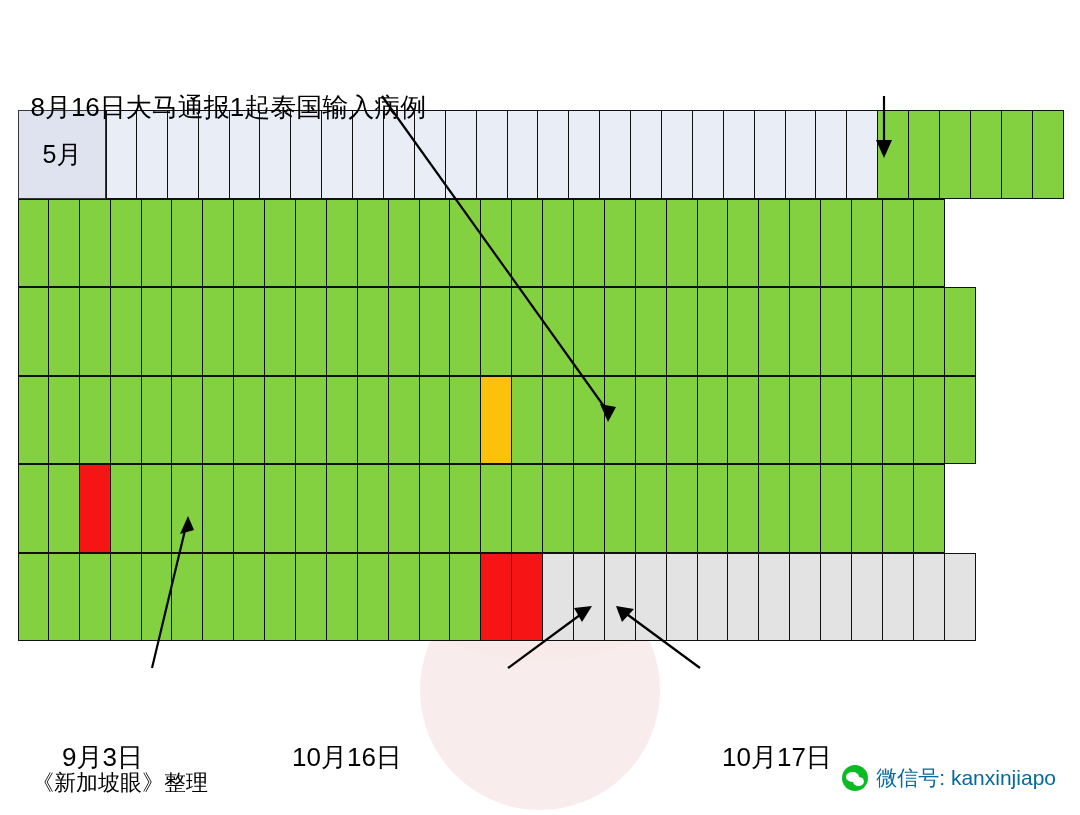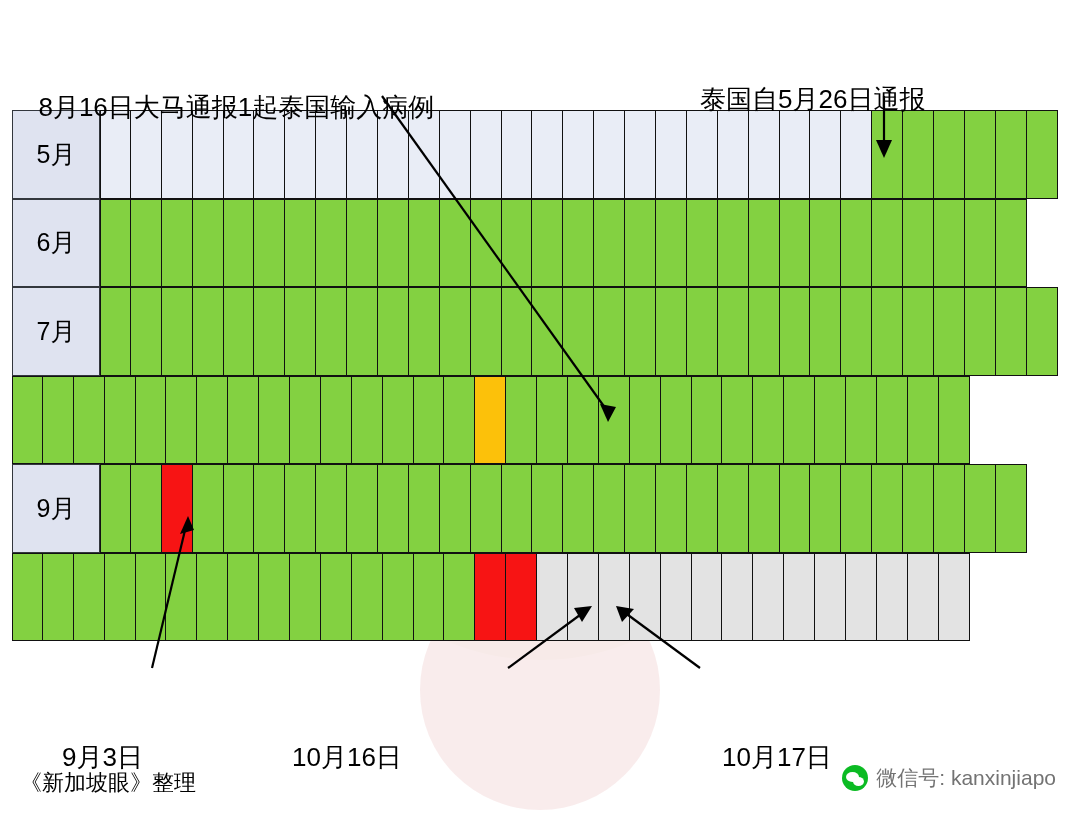--- a/index.html
+++ b/index.html
@@ -22,58 +22,58 @@
   }
 
   
   .anno {
     position:absolute;
     font-size:26px;
     line-height:34px;
     white-space:pre;
     z-index:5;
   }
-  #anno-aug { left:24px;  top:56px; }
+  #anno-aug { left:16px;  top:56px; }
   #anno-thai{ left:700px; top:14px; }
   #anno-sep { left:62px;  top:672px; }
   #anno-oct16{ left:292px; top:672px; }
   #anno-oct17{ left:722px; top:672px; }
   #credit {
-    position:absolute; left:20px; top:798px;
+    position:absolute; left:32px; top:798px;
     transform:translateY(-100%);
     font-size:22px;
     font-family:"Liberation Serif", serif;
     z-index:5;
   }
 
   
   #wechat {
     position:absolute; right:24px; top:792px;
     transform:translateY(-100%);
     display:flex; align-items:center; gap:8px;
-    font-size:21px; color:#737373;
+    font-size:21px; color:#0369a1;
     z-index:6;
   }
   #wechat .wx-logo {
     width:26px; height:26px; border-radius:50%;
     background:#0bbb23;
     position:relative;
     display:inline-block;
   }
   #wechat .wx-logo::before,
   #wechat .wx-logo::after {
     content:""; position:absolute; background:#fff; border-radius:50%;
   }
   #wechat .wx-logo::before { width:13px; height:10px; left:4px; top:7px; }
   #wechat .wx-logo::after  { width:11px; height:9px;  left:11px; top:12px; }
 
   
   #grid-wrap {
     position:absolute;
-    left:12px; top:110px;
+    left:18px; top:110px;
     width:1052px; height:434px;
     z-index:3;
   }
   .row {
     position:relative;
     height:88.5px;
     display:flex;
   }
   .row-label {
     width:88px;
@@ -115,21 +115,20 @@
   <text x="538" y="175" text-anchor="middle" font-size="62" font-family="Liberation Sans, sans-serif" fill="#c9cfd8" opacity="0.85">新加坡眼</text>
   <text x="772" y="178" font-size="24" font-family="Liberation Sans, sans-serif" fill="#c9cfd8" opacity="0.85">®</text>
   <circle cx="540" cy="690" r="120" fill="#f7e7e7" opacity="0.8"></circle>
 </svg>
 
 <div class="anno" id="anno-aug">
   <span>8月16日大马通报1起泰国输入病例</span>
 </div>
 
 <div class="anno" id="anno-thai">
-  <div>泰国自5月26日通报</div>
 </div>
 
 <div class="anno" id="anno-sep">
   <div>9月3日</div>
   
 </div>
 
 <div class="anno" id="anno-oct16">
   <div>10月16日</div>
   
@@ -178,21 +177,20 @@
         <div class="cell c-pale"></div>
         <div class="cell c-green"></div>
         <div class="cell c-green"></div>
         <div class="cell c-green"></div>
         <div class="cell c-green"></div>
         <div class="cell c-green"></div>
         <div class="cell c-green"></div>
       </div>
     </div>
     <div class="row">
-      <div class="row-label">6月</div>
       <div class="cells">
         <div class="cell c-green first"></div>
         <div class="cell c-green"></div>
         <div class="cell c-green"></div>
         <div class="cell c-green"></div>
         <div class="cell c-green"></div>
         <div class="cell c-green"></div>
         <div class="cell c-green"></div>
         <div class="cell c-green"></div>
         <div class="cell c-green"></div>
@@ -214,21 +212,20 @@
         <div class="cell c-green"></div>
         <div class="cell c-green"></div>
         <div class="cell c-green"></div>
         <div class="cell c-green"></div>
         <div class="cell c-green"></div>
         <div class="cell c-green"></div>
         <div class="cell c-none"></div>
       </div>
     </div>
     <div class="row">
-      <div class="row-label">7月</div>
       <div class="cells">
         <div class="cell c-green first"></div>
         <div class="cell c-green"></div>
         <div class="cell c-green"></div>
         <div class="cell c-green"></div>
         <div class="cell c-green"></div>
         <div class="cell c-green"></div>
         <div class="cell c-green"></div>
         <div class="cell c-green"></div>
         <div class="cell c-green"></div>
@@ -285,21 +282,20 @@
         <div class="cell c-green"></div>
         <div class="cell c-green"></div>
         <div class="cell c-green"></div>
         <div class="cell c-green"></div>
         <div class="cell c-green"></div>
         <div class="cell c-green"></div>
         <div class="cell c-green"></div>
       </div>
     </div>
     <div class="row">
-      <div class="row-label">9月</div>
       <div class="cells">
         <div class="cell c-green first"></div>
         <div class="cell c-green"></div>
         <div class="cell c-red"></div>
         <div class="cell c-green"></div>
         <div class="cell c-green"></div>
         <div class="cell c-green"></div>
         <div class="cell c-green"></div>
         <div class="cell c-green"></div>
         <div class="cell c-green"></div>

